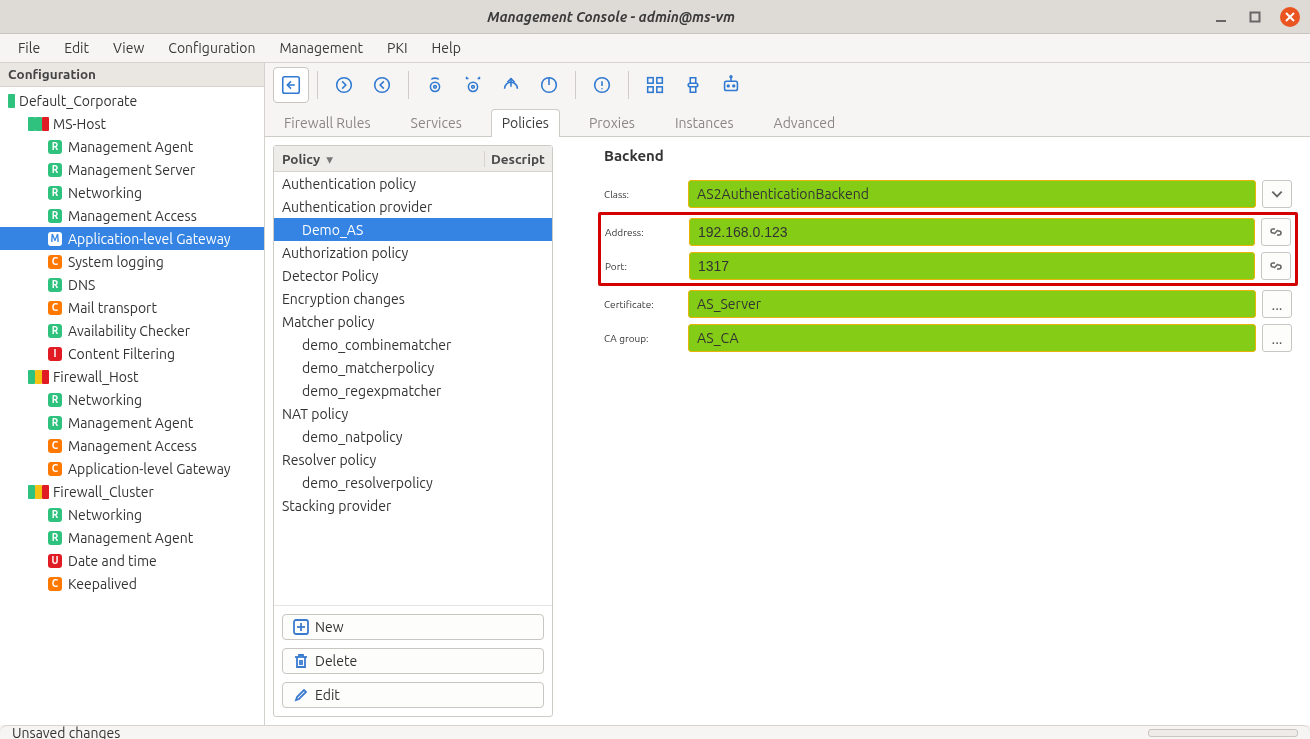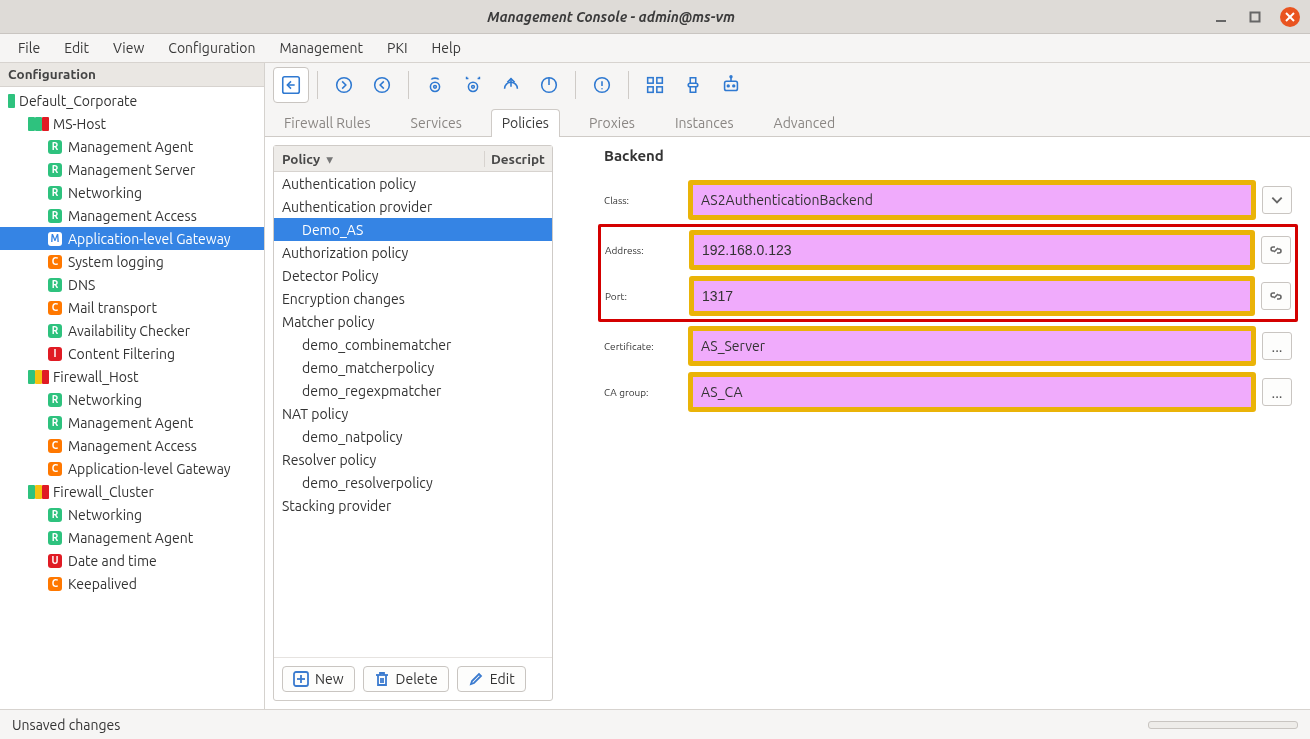--- a/index.html
+++ b/index.html
@@ -217,20 +217,21 @@
     display:flex;
     align-items:center;
   }
   .policy-row.child { padding-left:28px; }
   .policy-row.selected { background:#3584e4; color:#fff; }
   .policyactions {
     display:flex;
     gap:8px;
     padding:8px;
     border-top:1px solid #e6e3e0;
+    flex-direction:column;
   }
   .pbtn {
     border:1px solid #c9c5c1;
     background:#fdfdfc;
     border-radius:4px;
     padding:4px 10px;
     display:flex;
     align-items:center;
     gap:6px;
     font-size:14px;
@@ -264,23 +265,23 @@
     font-size:10px;
   }
   .formrow .field {
     flex:1;
     display:flex;
     gap:6px;
     align-items:center;
   }
   .txtinput {
     flex:1;
-    border:5px solid #eab308;
-    background:#f0abfc;
-    height:40px;
+    border:1px solid #eab308;
+    background:#84cc16;
+    height:28px;
     border-radius:3px;
     padding:0 8px;
     font-size:14px;
     color:#333;
   }
   .sqbtn {
     width:30px; height:28px;
     border:1px solid #c9c5c1;
     border-radius:3px;
     background:#fdfdfc;
@@ -292,28 +293,29 @@
 
   .redbox {
     border:3px solid #d40000;
     padding:3px 4px 1px 4px;
     margin: -2px -6px 4px -6px;
     border-radius:2px;
   }
 
   
   .statusbar {
-    height:30px;
+    height:14px;
     border-top:1px solid #d7d3cf;
     display:flex;
     align-items:center;
     padding:0 12px;
     font-size:14px;
     color:#333;
     background:#f6f5f4;
+    border-radius:9px;
   }
   .statusbar .spacer{flex:1;}
   .statusbar .progress{
     width:150px;height:8px;border:1px solid #c9c5c1;border-radius:3px;
     background:#eeece9;
   }
 </style>
 </head>
 <body>
 

